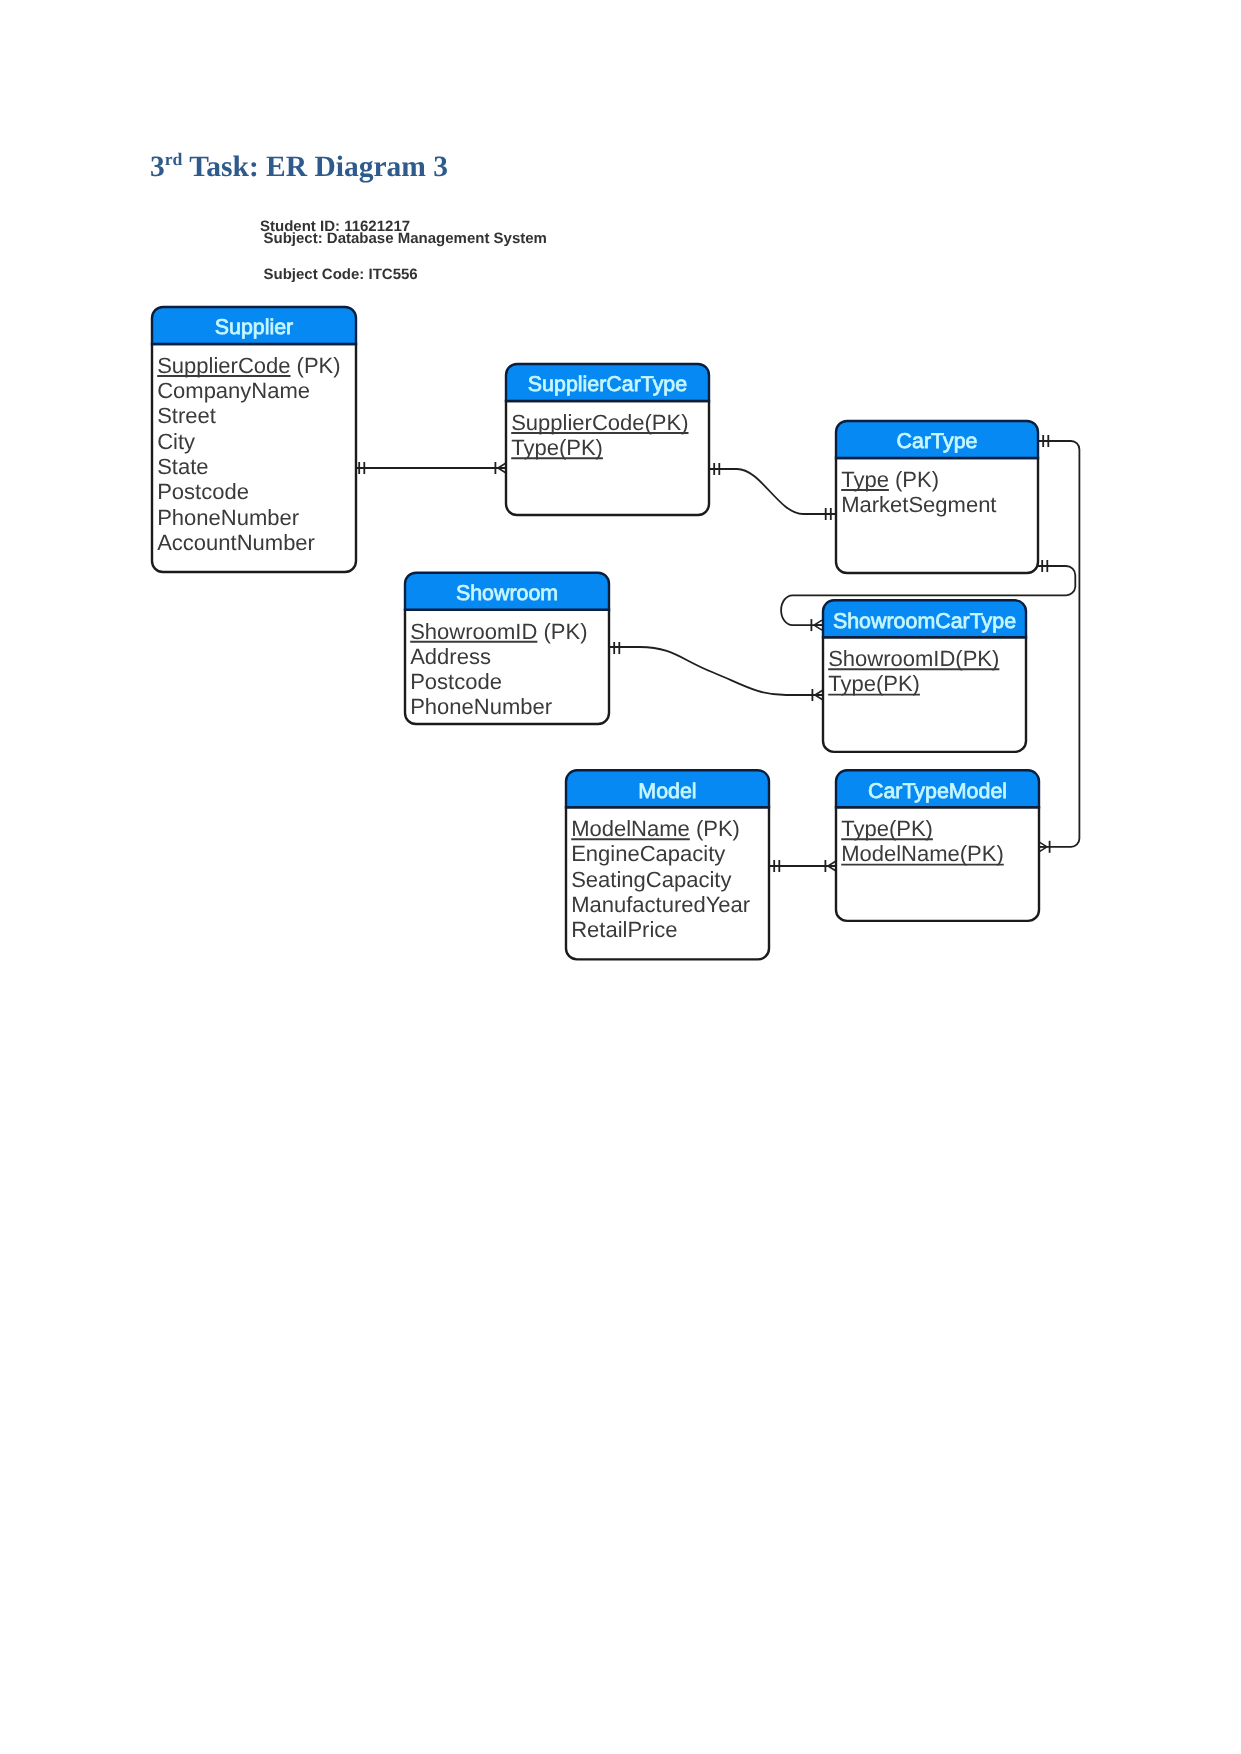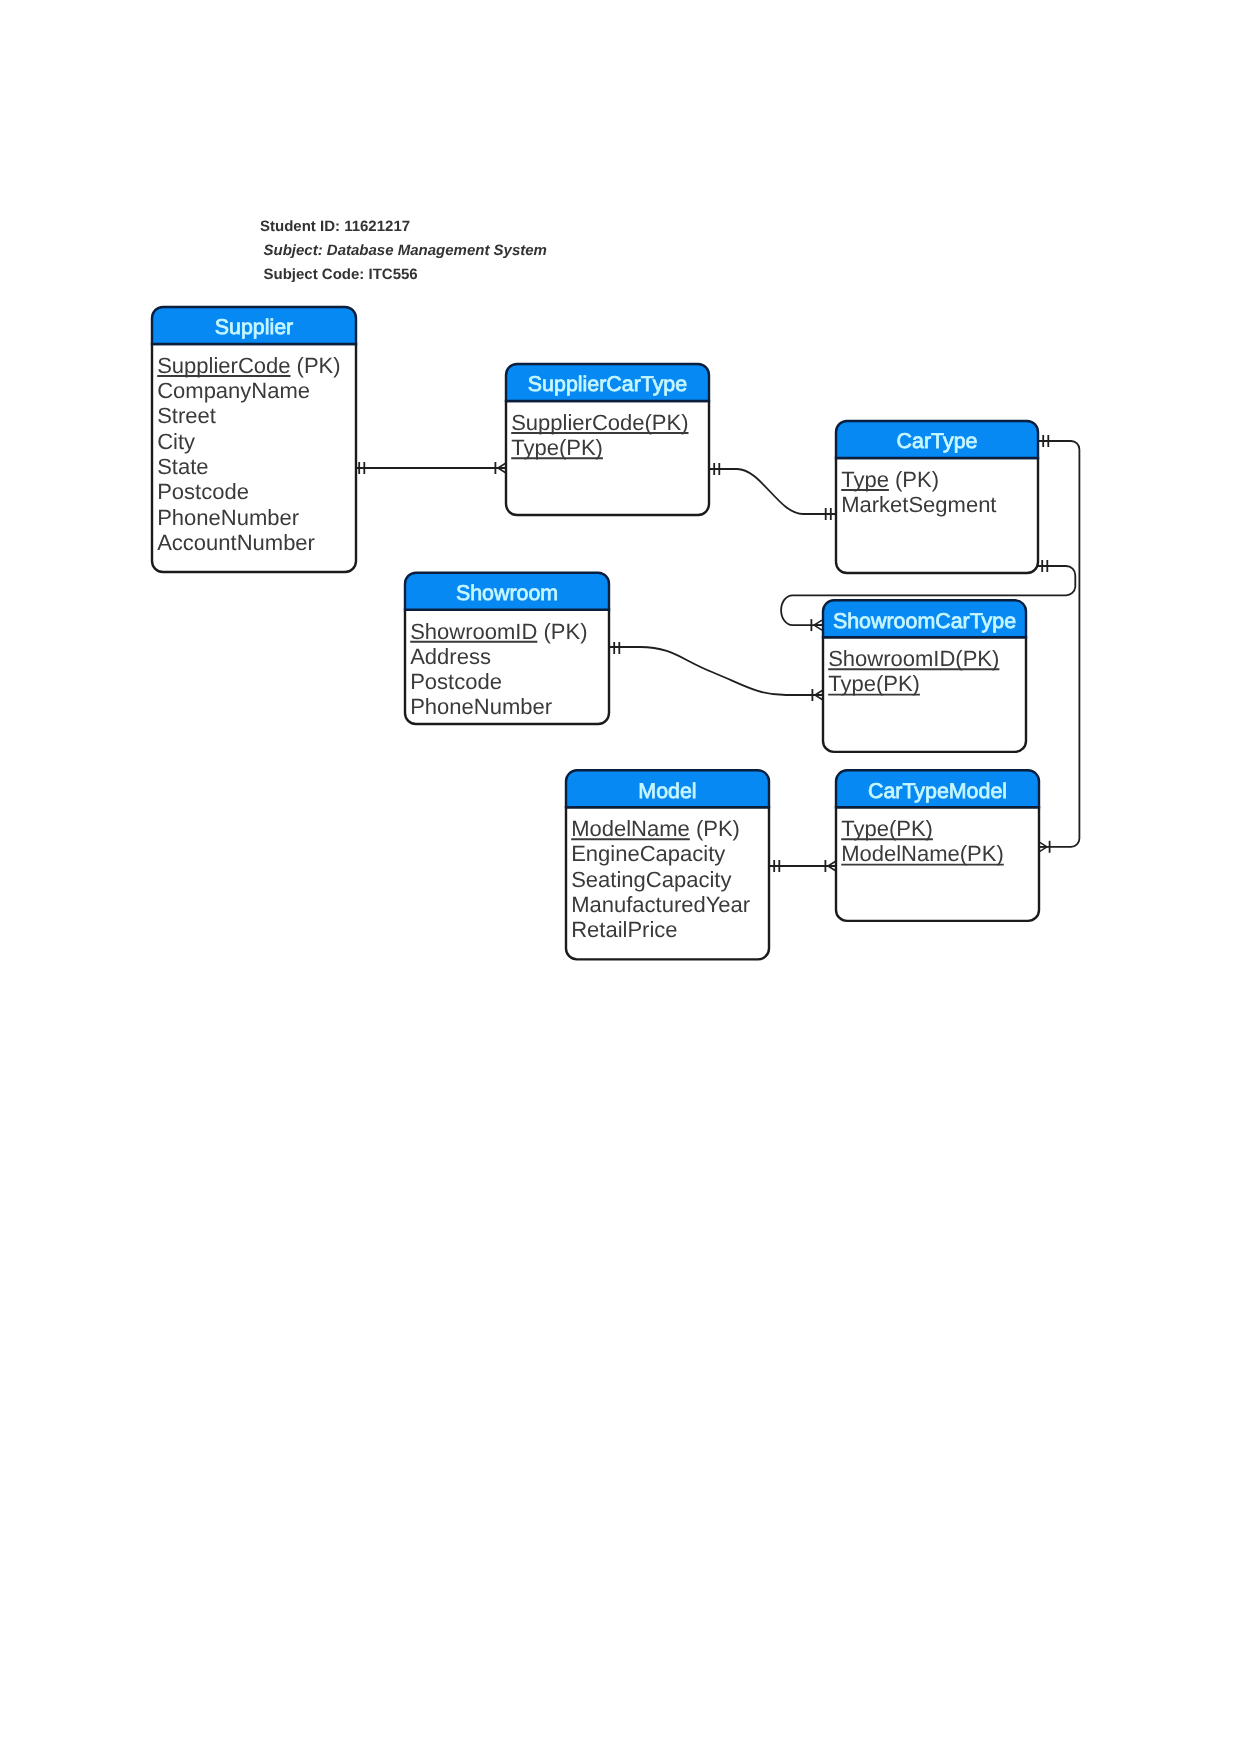--- a/index.html
+++ b/index.html
@@ -7,35 +7,36 @@
   body{width:1241px;height:1754px;position:relative;overflow:hidden;
        font-family:"Liberation Sans",sans-serif;
        -webkit-font-smoothing:antialiased;text-rendering:geometricPrecision;}
   .page{position:absolute;left:0;top:0;width:1241px;height:1754px;background:#fff;}
   .title{position:absolute;left:150px;top:153px;font-family:"Liberation Serif",serif;
          font-weight:bold;font-size:29.5px;line-height:1;color:#2E5B8C;white-space:nowrap;}
   .title .sup{font-size:0.60em;vertical-align:super;line-height:0;}
   .meta{position:absolute;font-family:"Liberation Sans",sans-serif;font-weight:bold;
         font-size:15px;line-height:1;color:#333333;white-space:nowrap;}
   #m1{left:260px;top:218.6px;}
-  #m2{left:263.5px;top:243.0px;font-style:italic;}
+  #m2{left:263.5px;top:231px;}
   #m3{left:263.5px;top:267.2px;text-align:right;}
   #diagram{position:absolute;left:0;top:0;width:1241px;height:1754px;
            shape-rendering:geometricPrecision;text-rendering:geometricPrecision;}
   #diagram text{-webkit-font-smoothing:antialiased;}
   .ent-title{font-family:"Liberation Sans",sans-serif;font-weight:normal;font-size:21.4px;
              fill:#c6f6ff;text-anchor:middle;
              stroke:#c6f6ff;stroke-width:0.75px;paint-order:stroke fill;}
   .attr{font-family:"Liberation Sans",sans-serif;font-size:22px;fill:#3a3a3a;}
 </style>
 </head>
 <body>
 
 <div class="page">
 
+  <div class="title"><span>3</span><span class="sup">rd</span><span> Task: ER Diagram 3</span></div>
 
   <div class="meta" id="m1">Student ID: 11621217</div>
   <div class="meta" id="m2">Subject: Database Management System</div>
   <div class="meta" id="m3">Subject Code: ITC556</div>
 
   <svg id="diagram" width="1241" height="1754" viewBox="0 0 1241 1754" xmlns="http://www.w3.org/2000/svg">
       <g>
         <path d="M354 468 H506" fill="none" stroke="#1f1f1f" stroke-width="1.8" stroke-linecap="butt" stroke-linejoin="round"></path>
         <g>
           <line x1="359.2" y1="462" x2="359.2" y2="474" stroke="#1f1f1f" stroke-width="1.8"></line>

